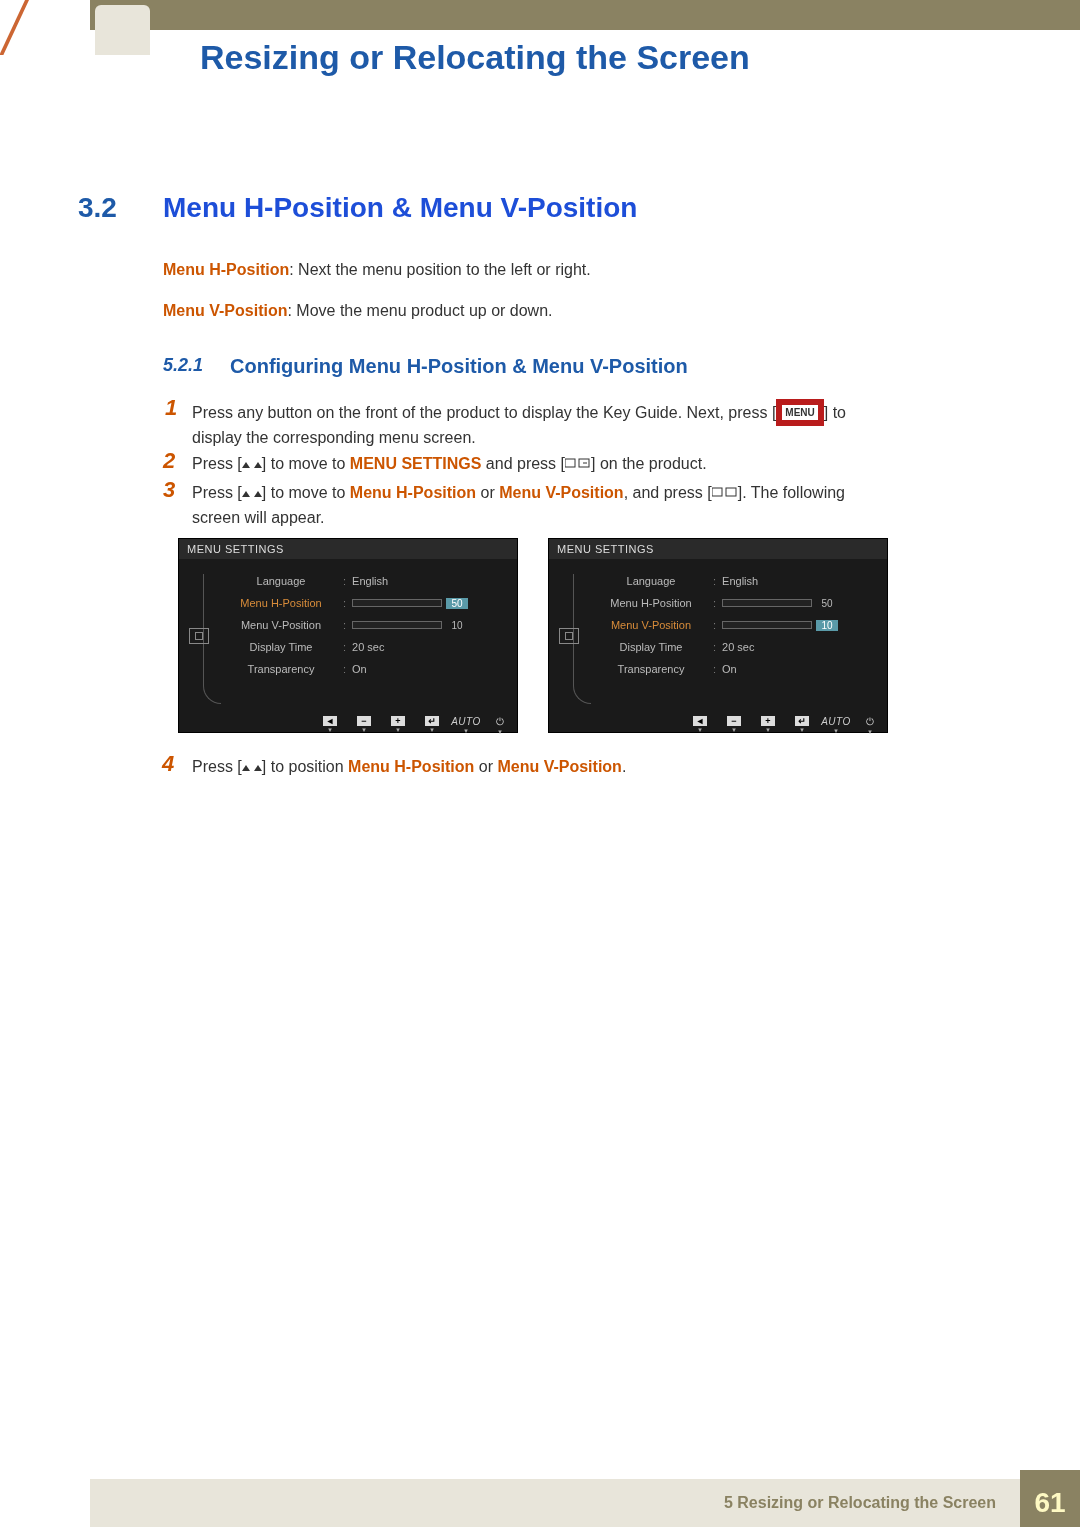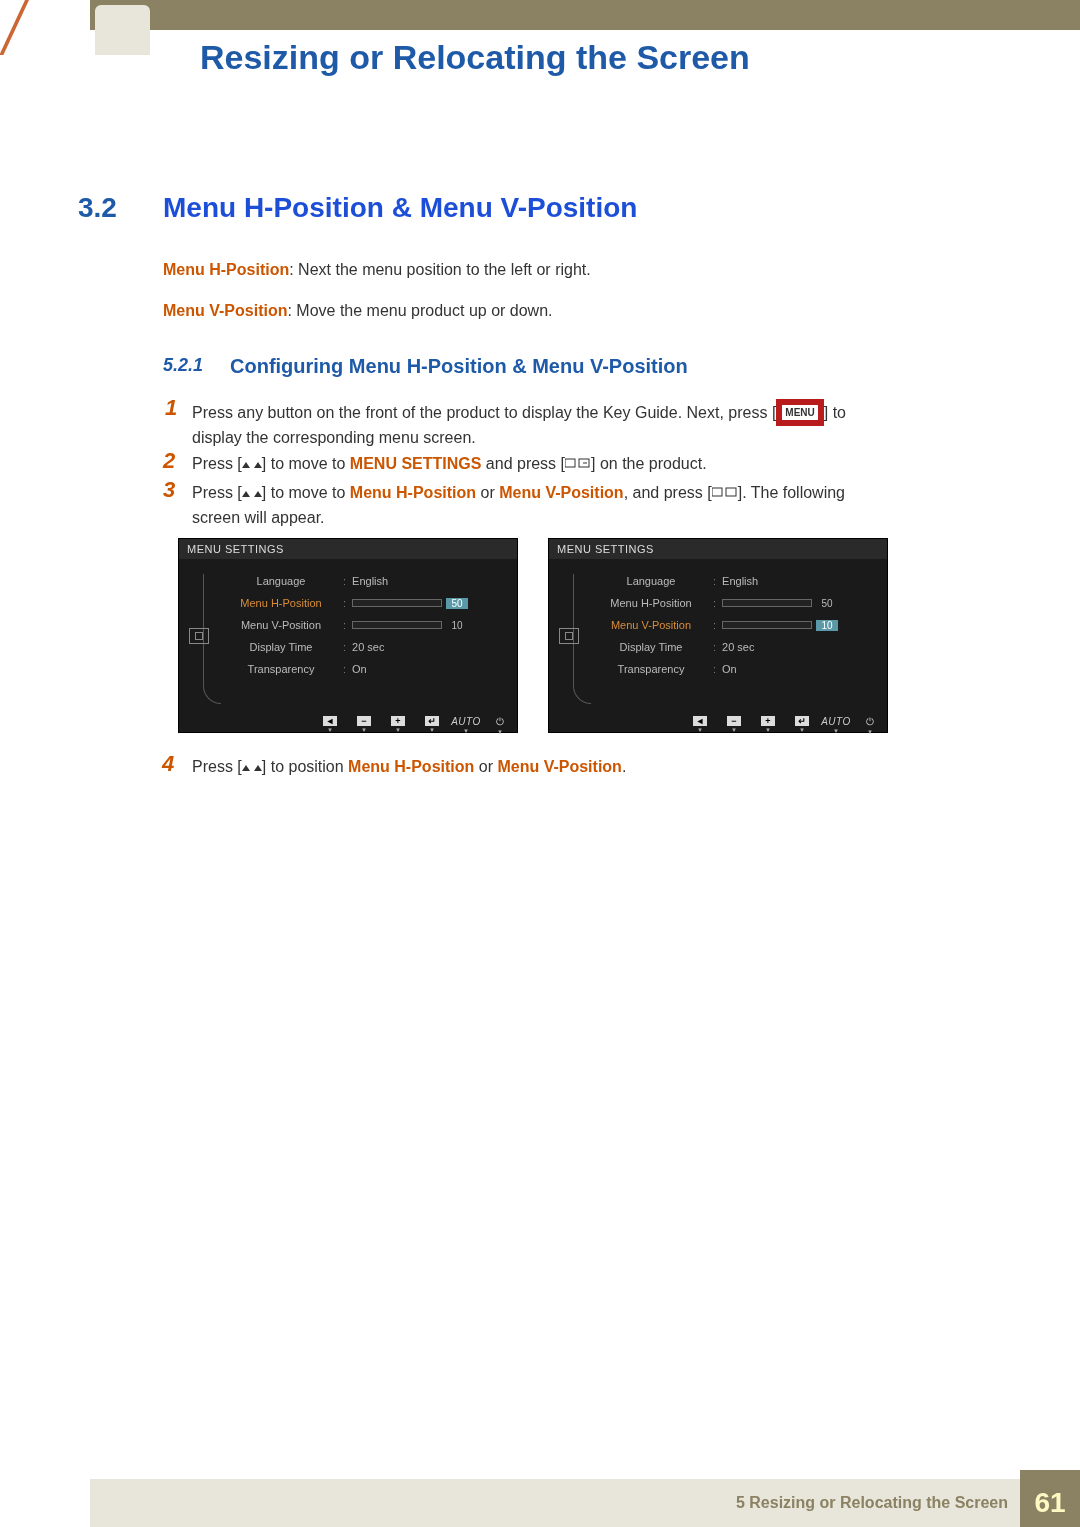--- a/index.html
+++ b/index.html
@@ -261,21 +261,21 @@
   height: 48px;
   background: #e8e5da;
   display: flex;
   align-items: center;
   justify-content: flex-end;
 }
 .footer-text {
   font-size: 16px;
   font-weight: bold;
   color: #8a8262;
-  margin-right: 12px;
+  margin-right: 24px;
 }
 .footer-page {
   background: #8a8262;
   color: #fef9c3;
   font-size: 28px;
   font-weight: bold;
   height: 66px;
   width: 60px;
   display: flex;
   align-items: center;

